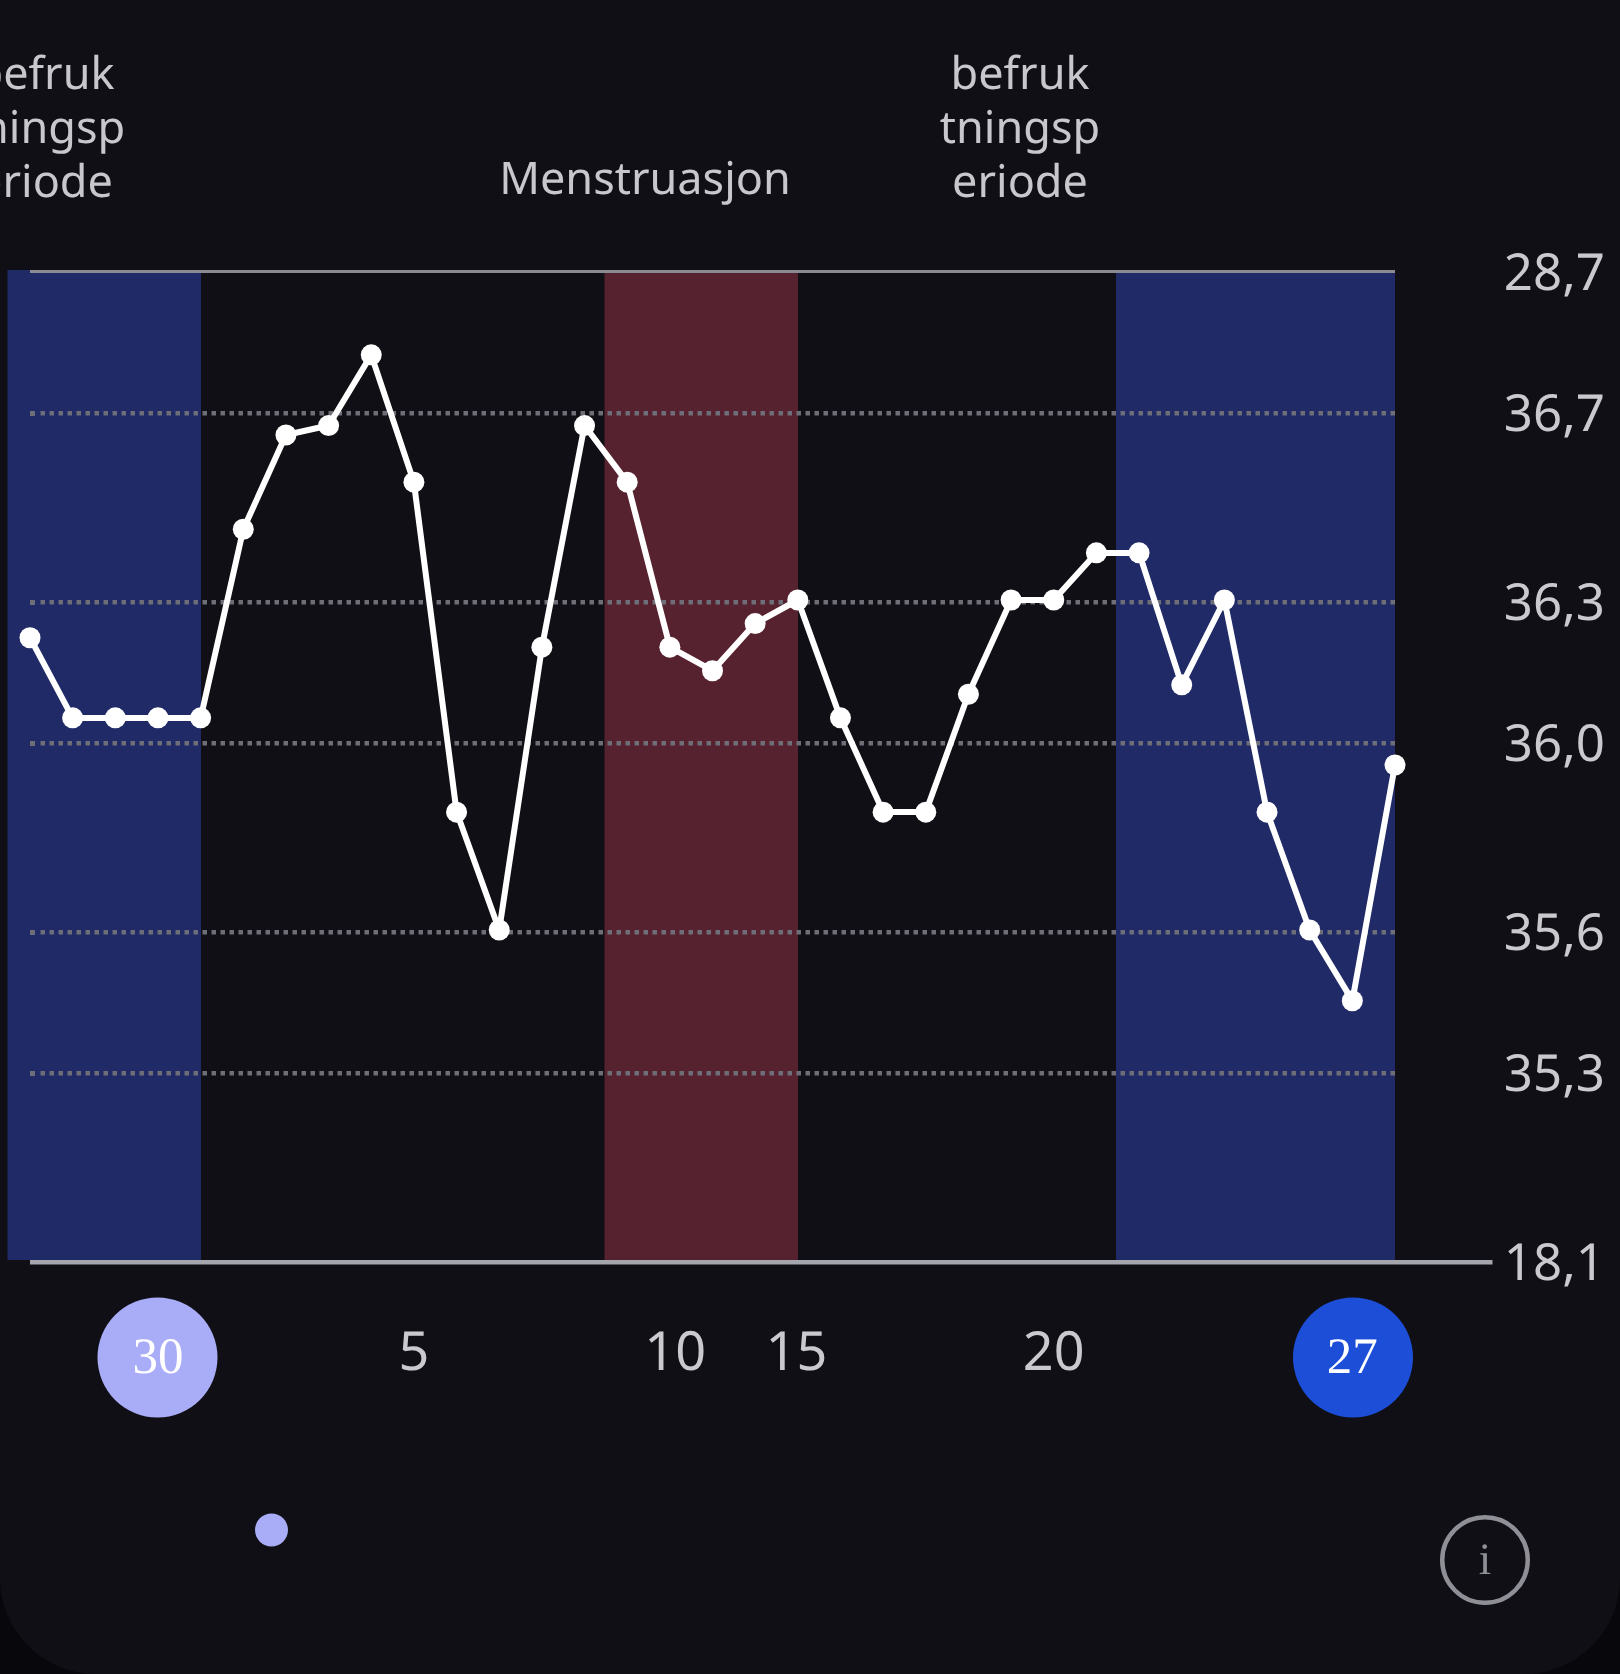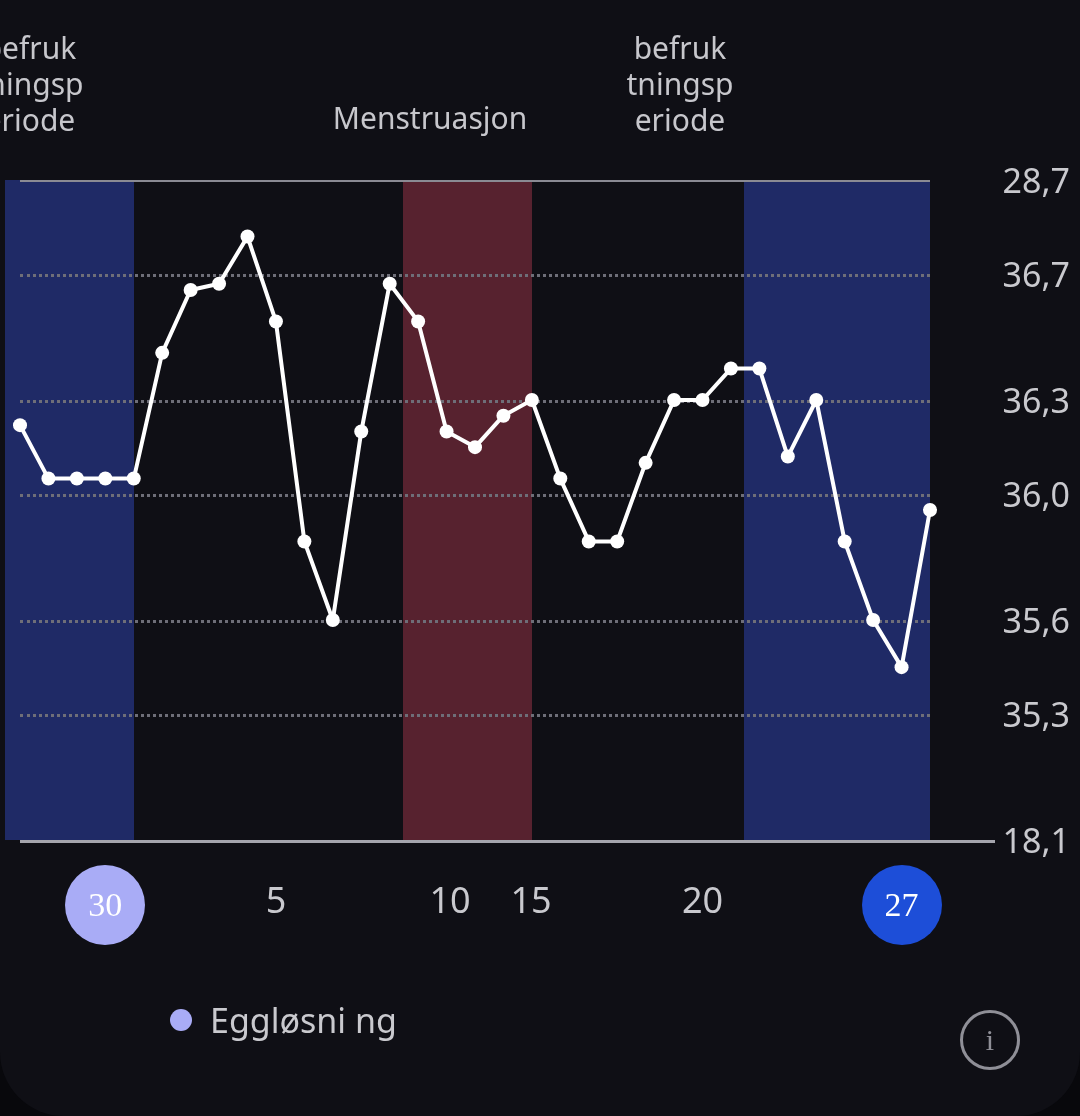--- a/index.html
+++ b/index.html
@@ -250,19 +250,17 @@
       <div class="x-tick" style="left: 398.125px; top: 5px; margin-left: 32px;">10</div>
       <div class="x-tick" style="left: 511px; top: 5px;">15</div>
       <div class="x-tick" style="left: 682.5px; top: 5px;">20</div>
       <div class="x-badge ovulation" style="left: 85.3125px; top: 5px;">30</div>
       <div class="x-badge expected" style="left: 881.562px; top: 5px;">27</div>
     </div>
 
   <div class="legend">
     <div class="legend-item">
       <span class="legend-dot ov"></span>
-      <span>Eggløsni
-ng</span>
     </div>
   </div>
 
   <div class="info">i</div>
 </div>
 
 </body></html>

